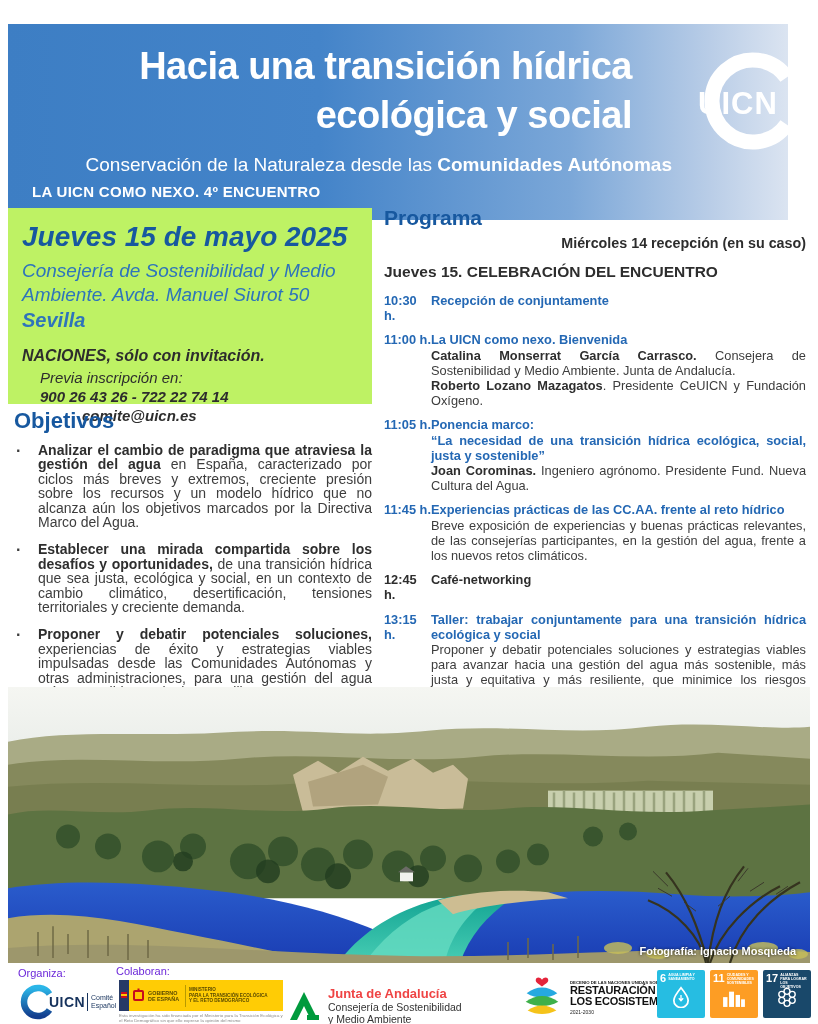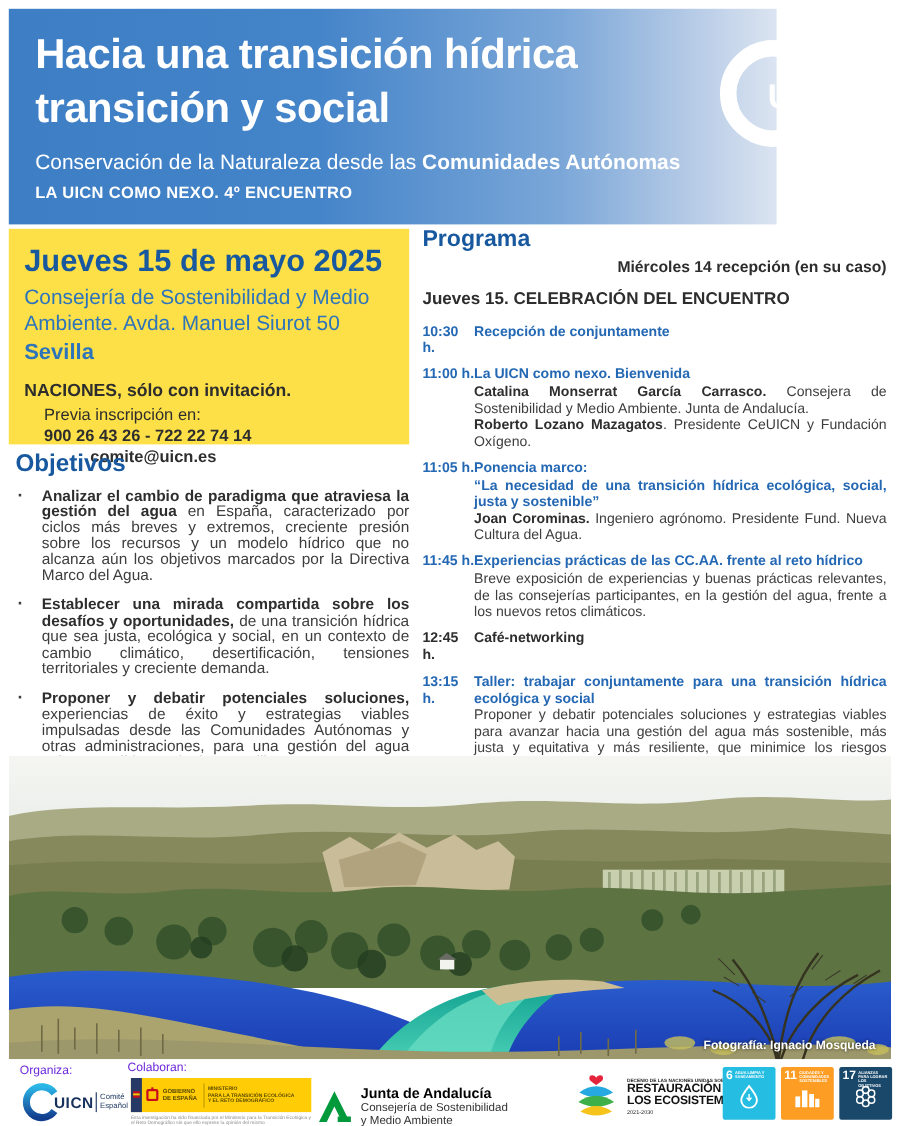--- a/index.html
+++ b/index.html
@@ -1,33 +1,33 @@
 <!DOCTYPE html>
 <html><head>
 <meta charset="utf-8">
 <style>
   html,body{margin:0;padding:0;background:#ffffff;}
   .page{position:relative;width:818px;height:1024px;background:#fff;overflow:hidden;
         font-family:"Liberation Sans", sans-serif;}
   .abs{position:absolute;}
 
   
-  .hdr{left:8px;top:8px;width:698px;height:196px;
-       background:linear-gradient(90deg,#3d7ec4 0%,#4484c9 40%,#7ba7d8 72%,#b9cde7 90%,#dbe4f1 100%);}
+  .hdr{left:8px;top:24px;width:780px;height:196px;
+       background:linear-gradient(90deg,#3d7ec4 0%,#4484c9 40%,#7ba7d8 72%,#b9cde7 90%,#dbe4f1 100%);text-align:right;}
   .hdr-title{left:24px;top:18px;width:600px;color:#fff;font-weight:bold;
              font-size:38px;line-height:1.28;letter-spacing:-0.5px;}
   .hdr-sub{left:24px;top:130px;width:640px;color:#fff;font-size:19px;}
   .hdr-tag{left:24px;top:159px;color:#fff;font-size:15px;font-weight:bold;letter-spacing:0.3px;}
   .hdr-logo{left:638px;top:20px;width:165px;height:132px;}
   .hdr-logo-text{position:absolute;left:52px;top:42px;color:#fff;font-weight:bold;
                  font-size:31px;letter-spacing:1px;}
 
   
-  .panel{left:8px;top:208px;width:364px;height:196px;background:#fde047;
-         box-sizing:border-box;padding:12px 14px;}
+  .panel{left:8px;top:208px;width:364px;height:196px;background:#bef264;
+         box-sizing:border-box;padding:12px 14px;font-style:italic;}
   .ev-date{color:#17589f;font-weight:bold;font-size:28px;line-height:34px;}
   .ev-venue{color:#2e74bb;font-size:19px;line-height:24px;margin-top:5px;}
   .ev-city{color:#2e74bb;font-size:20px;font-weight:bold;line-height:26px;}
   .ev-adm{color:#2d2d2d;font-size:16px;font-weight:bold;margin-top:13px;line-height:20px;}
   .ev-reg{color:#2d2d2d;font-size:15px;line-height:19px;margin-top:2px;margin-left:18px;}
   .ev-reg b{white-space:nowrap;}
   .ev-mail{color:#2d2d2d;font-size:15px;font-weight:bold;line-height:19px;margin-left:60px;}
 
   
   .obj-h{left:14px;top:408px;color:#17589f;font-size:22px;font-weight:bold;}
@@ -68,40 +68,40 @@
   .uicn-f .cm{position:absolute;left:73px;top:12px;font-size:7px;line-height:8px;color:#16325c;}
   .gob{left:119px;top:980px;width:164px;height:31px;background:#ffcc05;display:flex;align-items:center;}
   .gob .flagcol{width:10px;height:31px;background:#273a66;position:relative;flex:none;}
   .gob .flagcol i{position:absolute;left:2px;width:6px;height:2px;display:block;}
   .gob .shield{width:13px;height:16px;margin-left:3px;flex:none;}
   .gob .gtxt{font-size:5.4px;font-weight:bold;color:#5a4a00;line-height:6px;margin-left:3px;flex:none;width:34px;}
   .gob .gsep{width:1px;height:22px;background:#b89a00;margin:0 3px;flex:none;}
   .gob .mtxt{font-size:4.6px;font-weight:bold;color:#5a4a00;line-height:5.6px;width:88px;}
   .disc{left:119px;top:1013px;width:166px;font-size:4.4px;line-height:5.2px;color:#8a8a8a;}
   .junta{left:287px;top:986px;display:flex;align-items:center;gap:7px;}
-  .junta .jn{font-size:13px;font-weight:bold;color:#000000;line-height:15px;}
+  .junta .jn{font-size:13px;font-weight:bold;color:#ef4444;line-height:15px;}
   .junta .jd{font-size:10.5px;color:#333;line-height:12px;}
   .decade{left:519px;top:973px;display:flex;align-items:center;gap:5px;}
   .decade .small{font-size:4.3px;font-weight:bold;color:#222;line-height:5px;}
   .decade .big{font-size:11px;font-weight:900;color:#111;line-height:11.5px;letter-spacing:-0.2px;}
   .decade .yrs{font-size:5px;color:#222;margin-top:1px;}
   .sdg-row{left:657px;top:970px;display:flex;gap:5px;}
   .sdg{width:48px;height:48px;border-radius:2px;position:relative;color:#fff;box-sizing:border-box;padding:3px;}
   .sdg-top{display:flex;gap:2px;align-items:flex-start;}
   .sdg-num{font-size:11px;font-weight:bold;line-height:10px;}
   .sdg-lab{font-size:3.6px;font-weight:bold;line-height:4px;text-transform:uppercase;}
   .sdg-glyph{position:absolute;left:50%;top:55%;transform:translate(-50%,-38%);}
 </style>
 </head>
 <body>
 
 <div class="page">
 
   <div class="abs hdr">
-    <div class="abs hdr-title"><span>Hacia una transición hídrica</span><br><span>transición y social</span></div>
+    <div class="abs hdr-title"><span>Hacia una transición hídrica</span><br><span>ecológica y social</span></div>
     <div class="abs hdr-sub"><span>Conservación de la Naturaleza desde las </span><b>Comunidades Autónomas</b></div>
     <div class="abs hdr-tag">LA UICN COMO NEXO. 4º ENCUENTRO</div>
     <div class="abs hdr-logo">
       <svg width="115" height="115" viewBox="0 0 115 115">
         <path d="M90.6 33.5 A41 41 0 1 0 90.6 80.5" fill="none" stroke="#ffffff" stroke-width="15"></path>
       </svg>
       <span class="hdr-logo-text">UICN</span>
     </div>
   </div>
 

